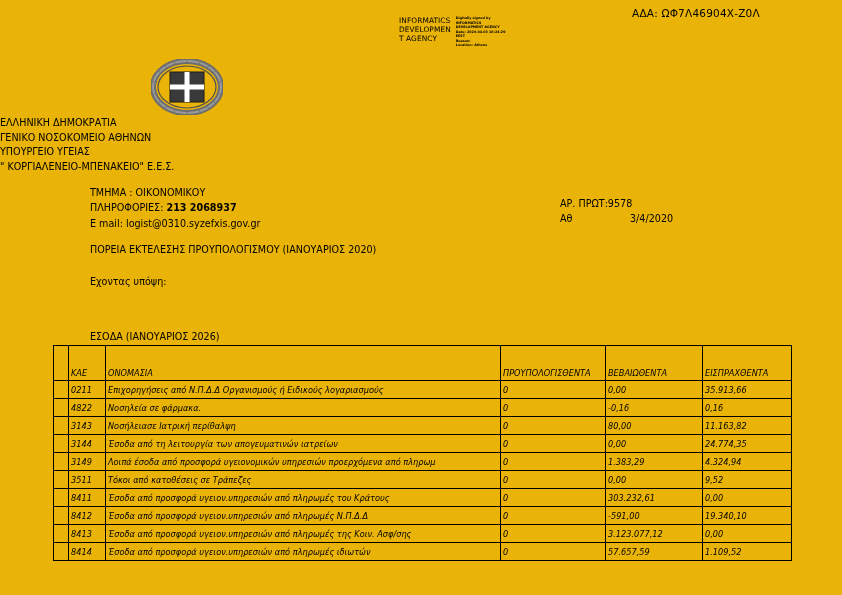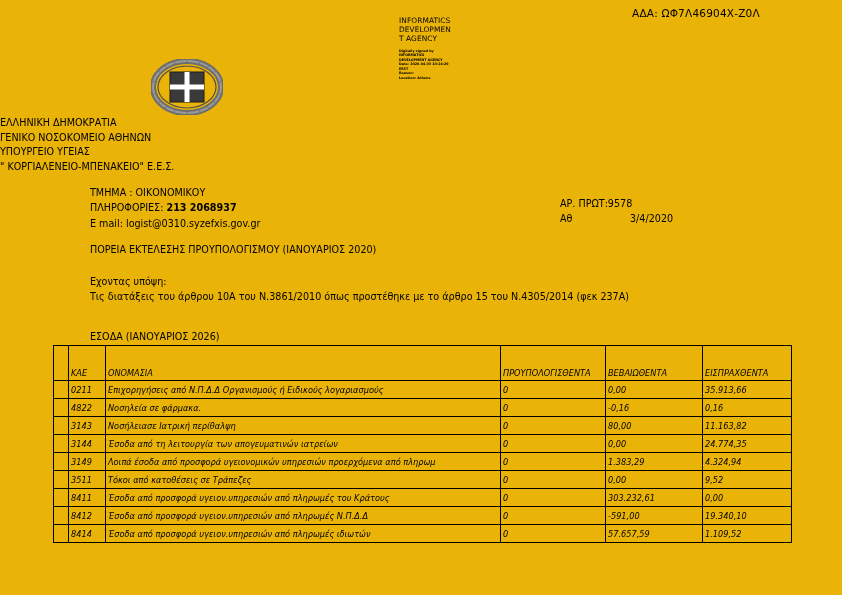--- a/index.html
+++ b/index.html
@@ -29,21 +29,20 @@
     white-space: nowrap;
   }
 
   .sig-stamp {
     position: absolute;
     left: 399px;
     top: 16px;
     display: flex;
     align-items: flex-start;
     gap: 5px;
-    flex-direction: column;
   }
   .sig-left {
     font-size: 7.4px;
     line-height: 9.2px;
     letter-spacing: 0.1px;
     white-space: nowrap;
   }
   .sig-right {
     font-size: 3.3px;
     line-height: 4.5px;
@@ -240,21 +239,20 @@
     <span class="row">ΑΡ. ΠΡΩΤ:9578</span>
     <span class="row">
       <span class="city">Αθ</span><span>3/4/2020</span>
     </span>
   </div>
 
   <div class="subject-line">ΠΟΡΕΙΑ ΕΚΤΕΛΕΣΗΣ ΠΡΟΥΠΟΛΟΓΙΣΜΟΥ (ΙΑΝΟΥΑΡΙΟΣ 2020)</div>
 
   <div class="having-regard">
     <div>Εχοντας υπόψη:</div>
-    <div>Τις διατάξεις του άρθρου 10Α του Ν.3861/2010 όπως προστέθηκε με το άρθρο 15 του Ν.4305/2014 (φεκ 237Α)</div>
   </div>
 
   <div class="table-caption">ΕΣΟΔΑ (ΙΑΝΟΥΑΡΙΟΣ 2026)</div>
 
   <div class="table-wrap">
     <table class="rev">
       <thead>
         <tr>
           <td class="c-spacer"></td>
           <td class="c-kae">ΚΑΕ</td>
@@ -324,20 +322,28 @@
           <tr>
             <td class="c-spacer"></td>
             <td class="c-kae">8412</td>
             <td class="c-name">Έσοδα από προσφορά υγειον.υπηρεσιών από πληρωμές Ν.Π.Δ.Δ</td>
             <td class="c-budget">0</td>
             <td class="c-assess">-591,00</td>
             <td class="c-coll">19.340,10</td>
           </tr>
           <tr>
             <td class="c-spacer"></td>
+            <td class="c-kae">8413</td>
+            <td class="c-name">Έσοδα από προσφορά υγειον.υπηρεσιών από πληρωμές της Κοιν. Ασφ/σης</td>
+            <td class="c-budget">0</td>
+            <td class="c-assess">3.123.077,12</td>
+            <td class="c-coll">0,00</td>
+          </tr>
+          <tr>
+            <td class="c-spacer"></td>
             <td class="c-kae">8414</td>
             <td class="c-name">Έσοδα από προσφορά υγειον.υπηρεσιών από πληρωμές ιδιωτών</td>
             <td class="c-budget">0</td>
             <td class="c-assess">57.657,59</td>
             <td class="c-coll">1.109,52</td>
           </tr>
         </tbody>
     </table>
   </div>
 

